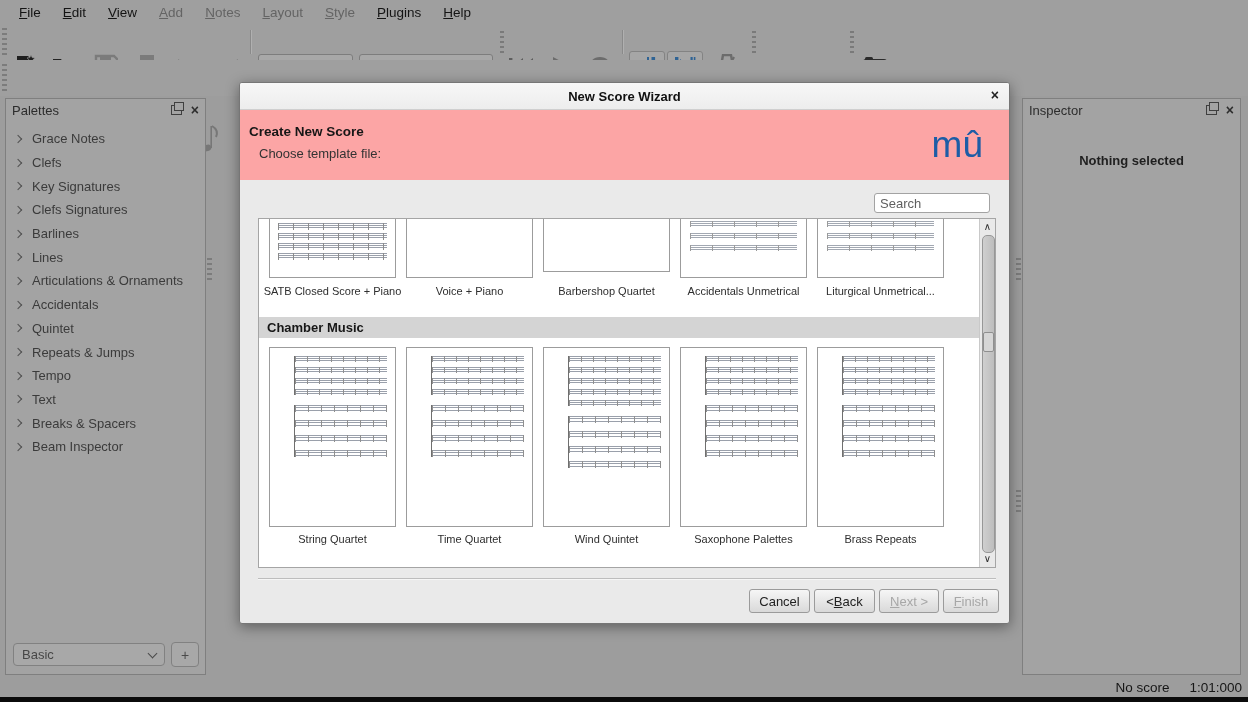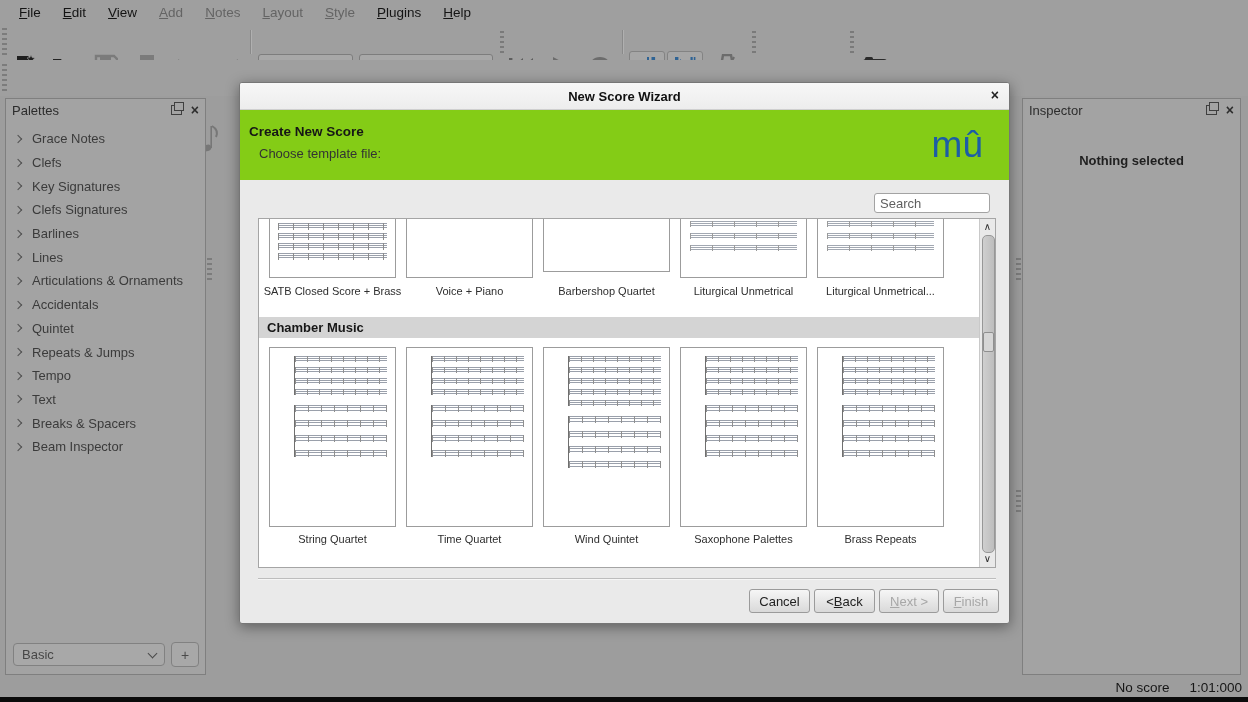--- a/index.html
+++ b/index.html
@@ -53,21 +53,21 @@
 
   
   .statusbar{position:absolute;left:0;top:677px;width:100%;height:20px;background:#9d9d9d;display:flex;align-items:center;justify-content:flex-end;padding-right:6px;box-sizing:border-box;font-size:13.5px;color:#161616;}
   .statusbar .gap{width:20px;}
   .blackbar{position:absolute;left:0;top:697px;width:100%;height:5px;background:#0b0b0b;}
 
   
   .dialog{position:absolute;left:239px;top:82px;width:769px;height:540px;background:#eaeaea;border:1px solid #767676;border-radius:3px;box-shadow:0 3px 14px rgba(0,0,0,.4);z-index:10;overflow:hidden;}
   .d-title{position:absolute;left:0;top:0;width:100%;height:26px;background:linear-gradient(#f7f7f7,#ededed);border-bottom:1px solid #cfcfcf;display:flex;align-items:center;justify-content:center;font-size:13px;font-weight:bold;color:#111;}
   .d-close{position:absolute;right:10px;top:5px;font-size:14px;font-weight:bold;color:#222;line-height:1;}
-  .d-header{position:absolute;left:0;top:27px;width:100%;height:70px;background:#84cc16;text-align:right;}
+  .d-header{position:absolute;left:0;top:27px;width:100%;height:70px;background:#fca5a5;text-align:right;}
   .d-heading{position:absolute;left:9px;top:14px;font-size:13.5px;font-weight:bold;color:#161616;}
   .d-subheading{position:absolute;left:19px;top:36px;font-size:13px;color:#333;}
   .d-logo{position:absolute;right:26px;top:14px;font-size:37px;font-weight:normal;color:#1c5da6;}
   .d-search{position:absolute;left:634px;top:110px;width:116px;height:20px;border:1px solid #a3a3a3;border-radius:3px;background:#fff;font-size:13px;color:#222;padding:0 5px;box-sizing:border-box;font-family:"Liberation Sans",sans-serif;}
   .d-search::placeholder{color:#5f5f5f;opacity:1;}
   .d-list{position:absolute;left:18px;top:135px;width:738px;height:350px;background:#fff;border:1px solid #a5a5a5;box-sizing:border-box;overflow:hidden;}
   .d-content{position:absolute;left:0;top:0;right:16px;bottom:0;overflow:hidden;}
   .tcell{position:absolute;width:127px;}
   .thumb{position:absolute;left:0;top:0;width:127px;background:#fff;border:1px solid #9c9c9c;box-sizing:border-box;overflow:hidden;}
   .tlabel{position:absolute;left:-6px;width:139px;text-align:center;font-size:11px;color:#2e2e2e;white-space:nowrap;overflow:hidden;}
@@ -443,39 +443,39 @@
 
         <div class="tcell" style="left:10px;top:0;">
           <div class="thumb" style="top:-45px;height:104px;">
             <div style="margin-top:48px;">
               <div class="stv"></div>
                 <div class="stv"></div>
                 <div class="stv"></div>
                 <div class="stv"></div>
             </div>
           </div>
-          <div class="tlabel" style="top:66px;">SATB Closed Score + Brass</div>
+          <div class="tlabel" style="top:66px;">SATB Closed Score + Piano</div>
         </div>
         <div class="tcell" style="left:147px;top:0;">
           <div class="thumb" style="top:-45px;height:104px;"></div>
           <div class="tlabel" style="top:66px;">Voice + Piano</div>
         </div>
         <div class="tcell" style="left:284px;top:0;">
           <div class="thumb" style="top:-45px;height:98px;"></div>
           <div class="tlabel" style="top:66px;">Barbershop Quartet</div>
         </div>
         <div class="tcell" style="left:421px;top:0;">
           <div class="thumb" style="top:-45px;height:104px;">
             <div style="margin-top:46px;">
               <div class="stv3"></div>
                 <div class="stv3"></div>
                 <div class="stv3"></div>
             </div>
           </div>
-          <div class="tlabel" style="top:66px;">Liturgical Unmetrical</div>
+          <div class="tlabel" style="top:66px;">Accidentals Unmetrical</div>
         </div>
         <div class="tcell" style="left:558px;top:0;">
           <div class="thumb" style="top:-45px;height:104px;">
             <div style="margin-top:46px;">
               <div class="stv3"></div>
                 <div class="stv3"></div>
                 <div class="stv3"></div>
             </div>
           </div>
           <div class="tlabel" style="top:66px;">Liturgical Unmetrical...</div>

